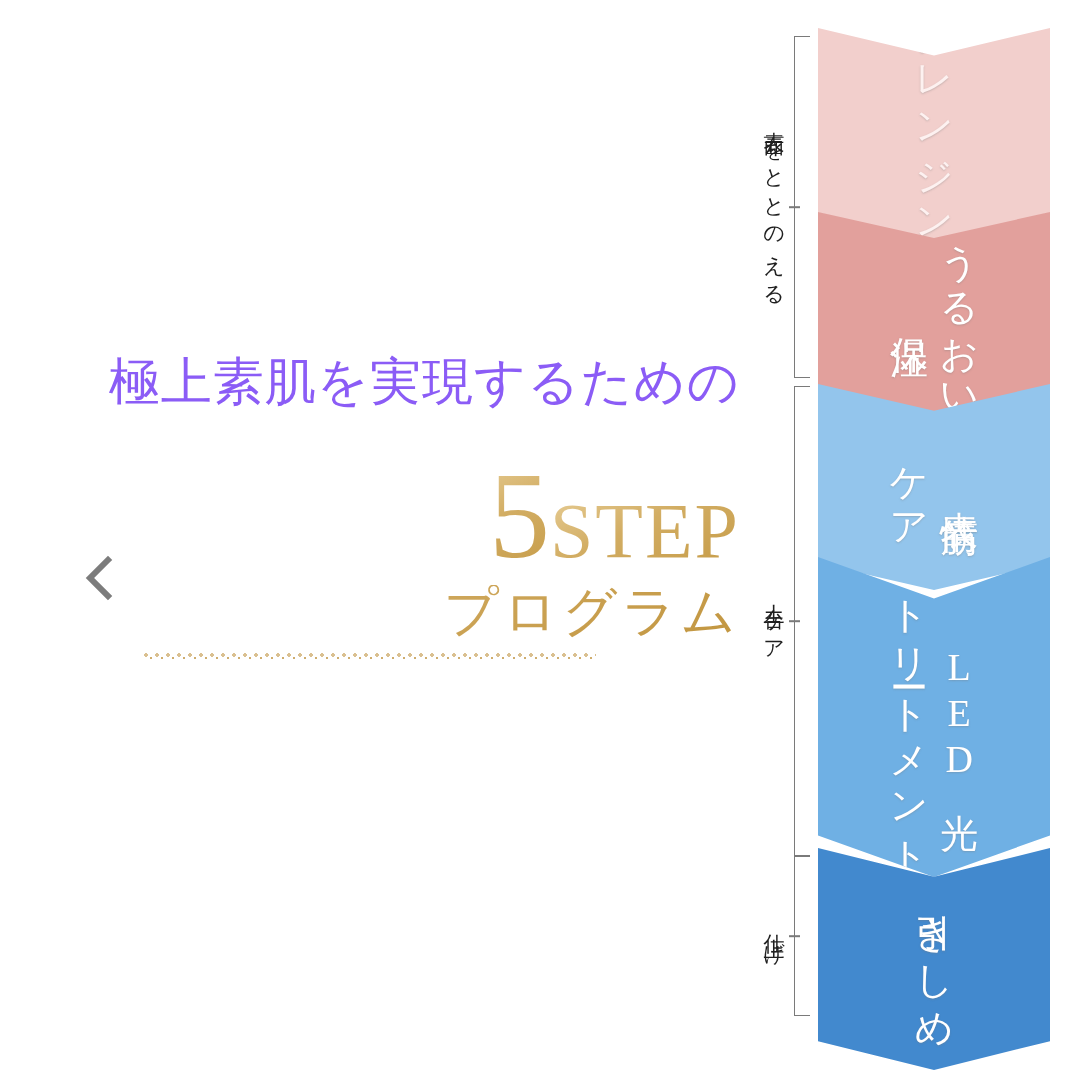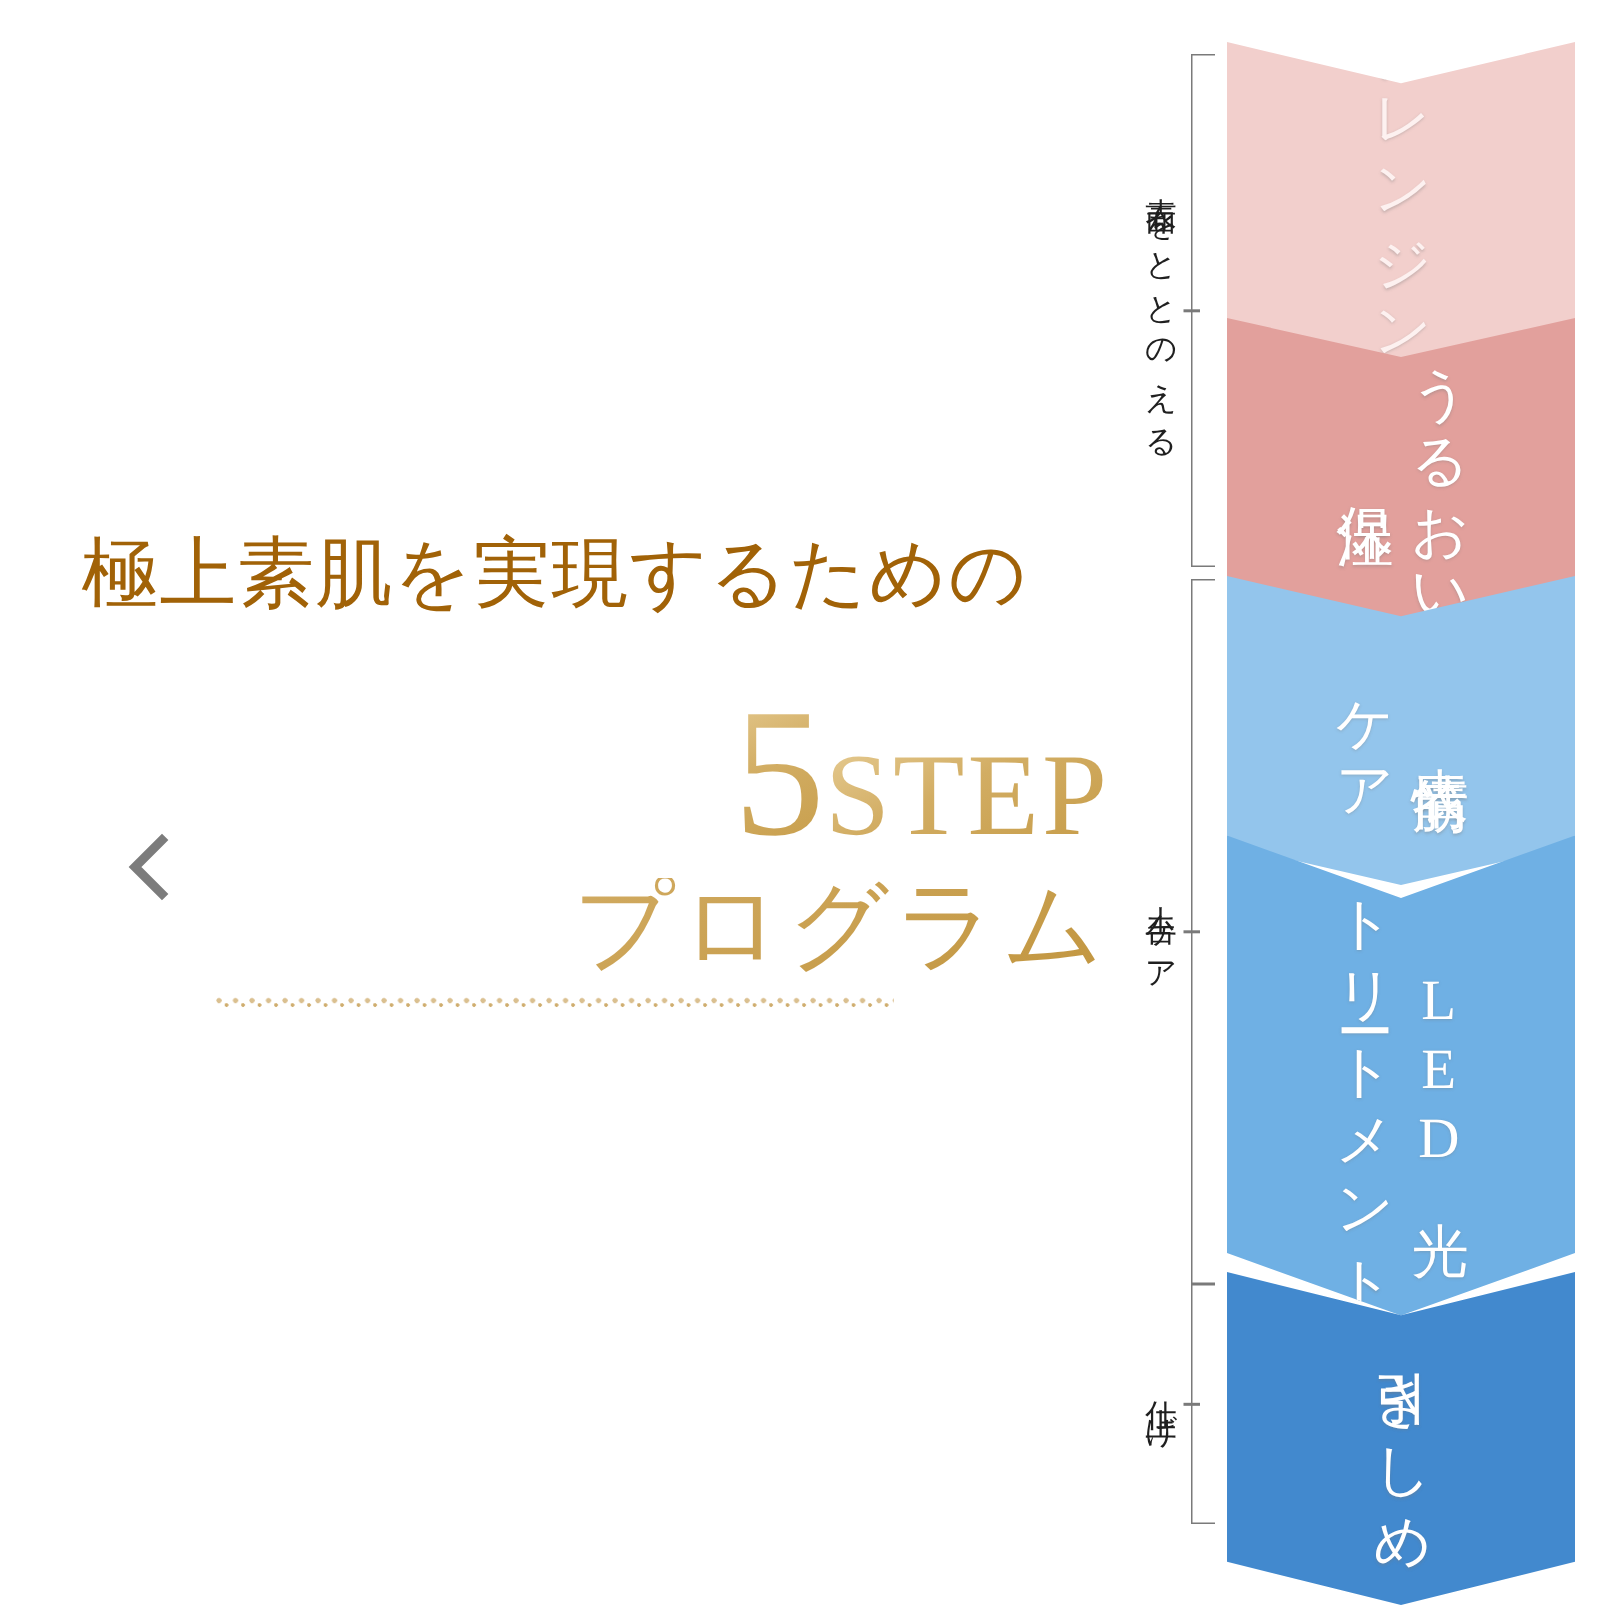--- a/index.html
+++ b/index.html
@@ -30,25 +30,25 @@
     top: 0;
     width: 740px;
     height: 1073px;
   }
 
   .headline {
     position: absolute;
     left: 0;
     top: 348px;
     width: 740px;
-    text-align: center;
+    text-align: right;
     font-family: "Liberation Serif", "DejaVu Serif", serif;
     font-size: 51px;
     letter-spacing: 1px;
-    color: #a16207;
+    color: #8b5cf6;
     white-space: nowrap;
   }
 
   .goldwrap {
     position: absolute;
     left: 0;
     top: 455px;
     width: 740px;
     text-align: right;
   }
@@ -78,21 +78,21 @@
     background: linear-gradient(155deg, #e9d09a 0%, #d2ad63 45%, #c59a45 100%);
     -webkit-background-clip: text;
     background-clip: text;
     color: transparent;
   }
 
   .program-line {
     display: block;
     margin-top: 8px;
     line-height: 1;
-    font-size: 66px;
+    font-size: 54px;
     letter-spacing: 4px;
     white-space: nowrap;
     font-family: "Liberation Serif", "DejaVu Serif", serif;
     background: linear-gradient(155deg, #e5c88f 0%, #cfa85d 50%, #c29640 100%);
     -webkit-background-clip: text;
     background-clip: text;
     color: transparent;
   }
 
   .dot-rule {

